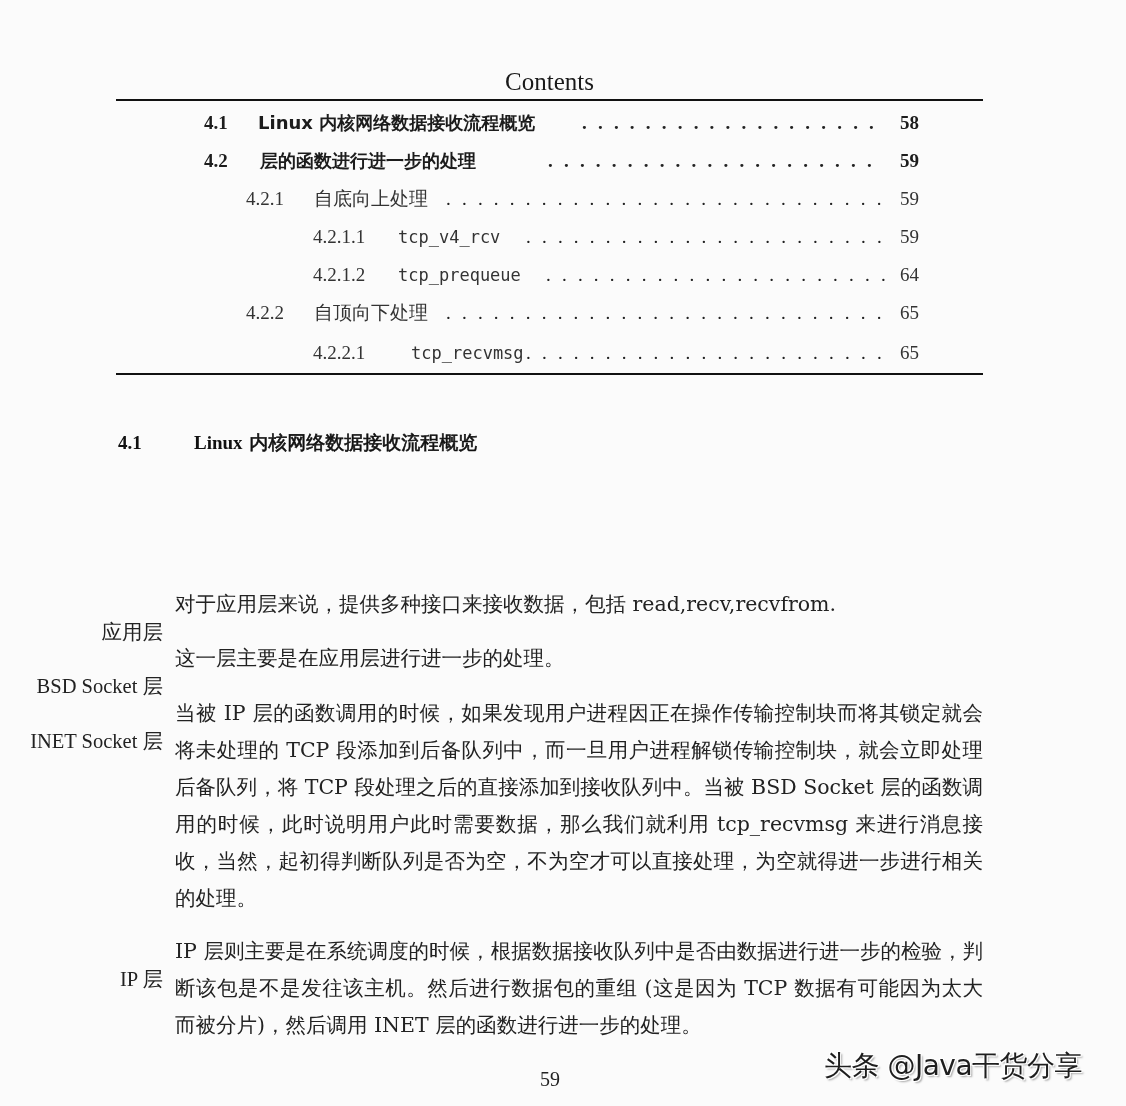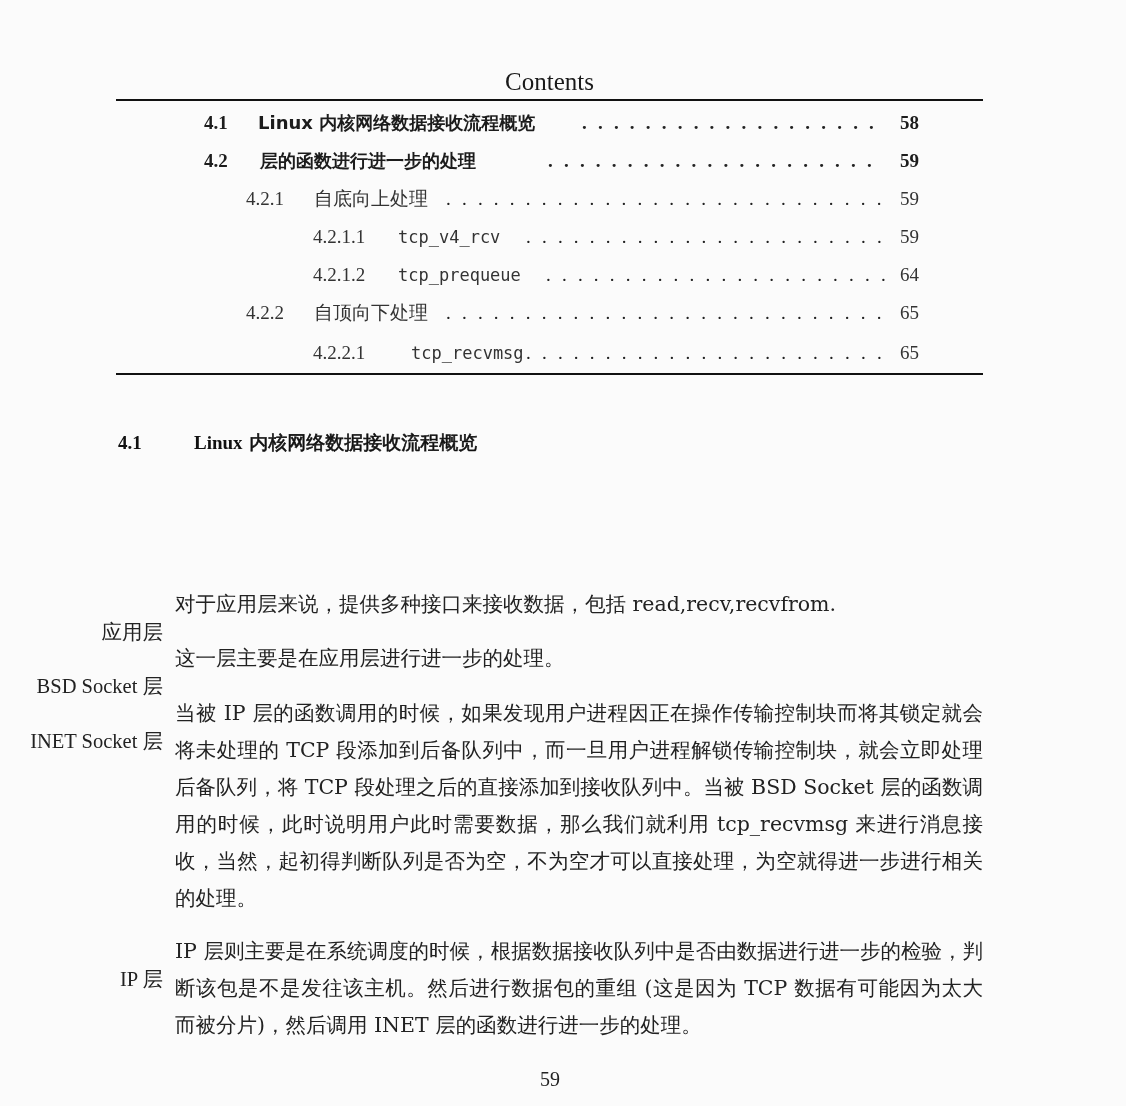--- a/index.html
+++ b/index.html
@@ -236,13 +236,14 @@
       <span class="dl-label">INET Socket 层</span>
       <div class="dl-body">当被 IP 层的函数调用的时候，如果发现用户进程因正在操作传输控制块而将其锁定就会将未处理的 TCP 段添加到后备队列中，而一旦用户进程解锁传输控制块，就会立即处理后备队列，将 TCP 段处理之后的直接添加到接收队列中。当被 BSD Socket 层的函数调用的时候，此时说明用户此时需要数据，那么我们就利用 tcp_recvmsg 来进行消息接收，当然，起初得判断队列是否为空，不为空才可以直接处理，为空就得进一步进行相关的处理。</div>
     </div>
     <div class="dl-row" style="top:933px;">
       <span class="dl-label">IP 层</span>
       <div class="dl-body">IP 层则主要是在系统调度的时候，根据数据接收队列中是否由数据进行进一步的检验，判断该包是不是发往该主机。然后进行数据包的重组 (这是因为 TCP 数据有可能因为太大而被分片)，然后调用 INET 层的函数进行进一步的处理。</div>
     </div>
   </div>
 
   <div class="page-number">59</div>
+  <div class="watermark">头条 @Java干货分享</div>
 </div>
 
 </body></html>

